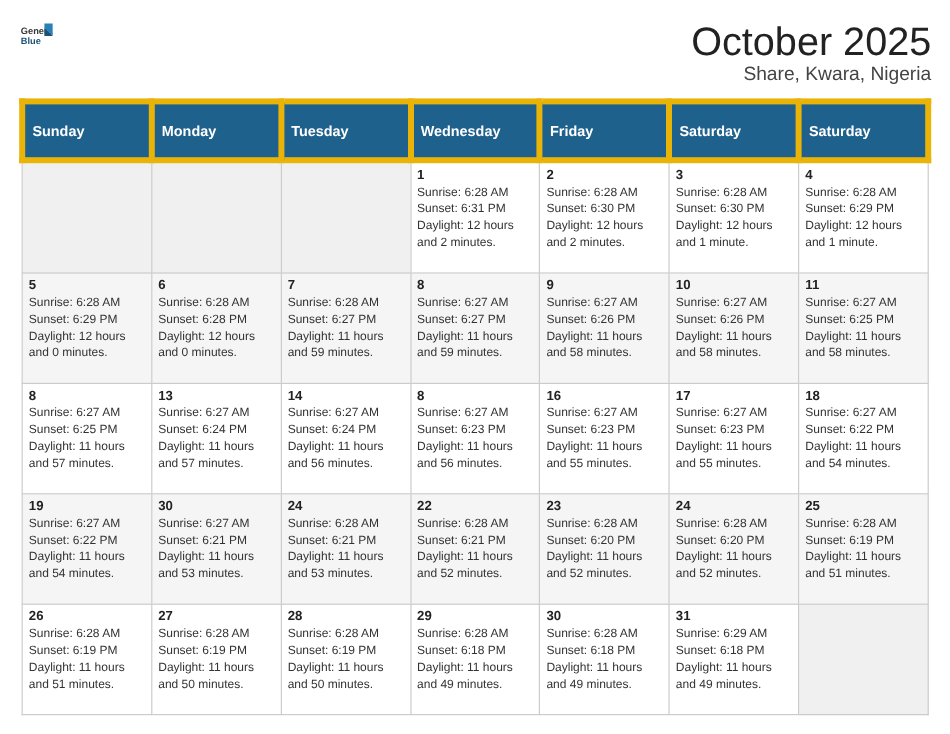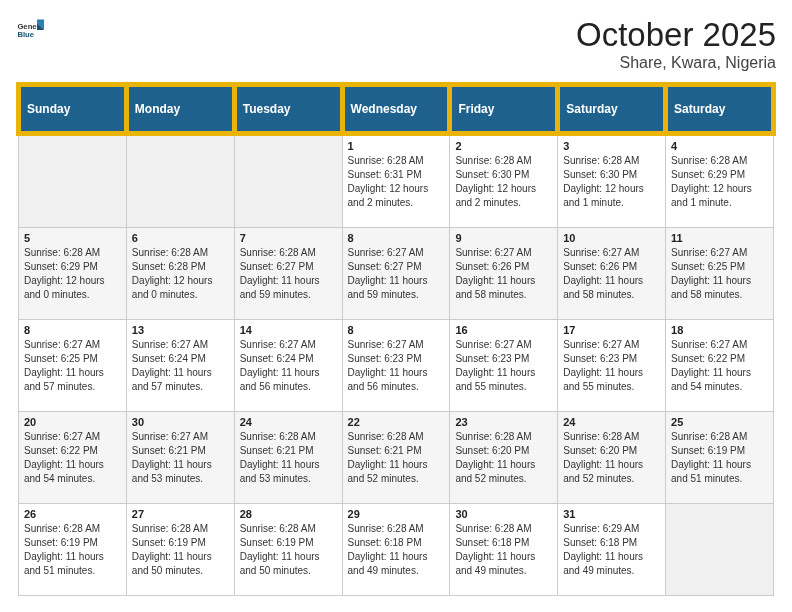--- a/index.html
+++ b/index.html
@@ -251,21 +251,21 @@
           <td>
             <span class="day-number">18</span>
             <div class="day-info" style="white-space: pre-line;">Sunrise: 6:27 AM
 Sunset: 6:22 PM
 Daylight: 11 hours
 and 54 minutes.</div>
           </td>
         </tr>
         <tr class="row-even">
           <td>
-            <span class="day-number">20</span>
+            <span class="day-number">19</span>
             <div class="day-info" style="white-space: pre-line;">Sunrise: 6:27 AM
 Sunset: 6:22 PM
 Daylight: 11 hours
 and 54 minutes.</div>
           </td>
           <td>
             <span class="day-number">30</span>
             <div class="day-info" style="white-space: pre-line;">Sunrise: 6:27 AM
 Sunset: 6:21 PM
 Daylight: 11 hours

